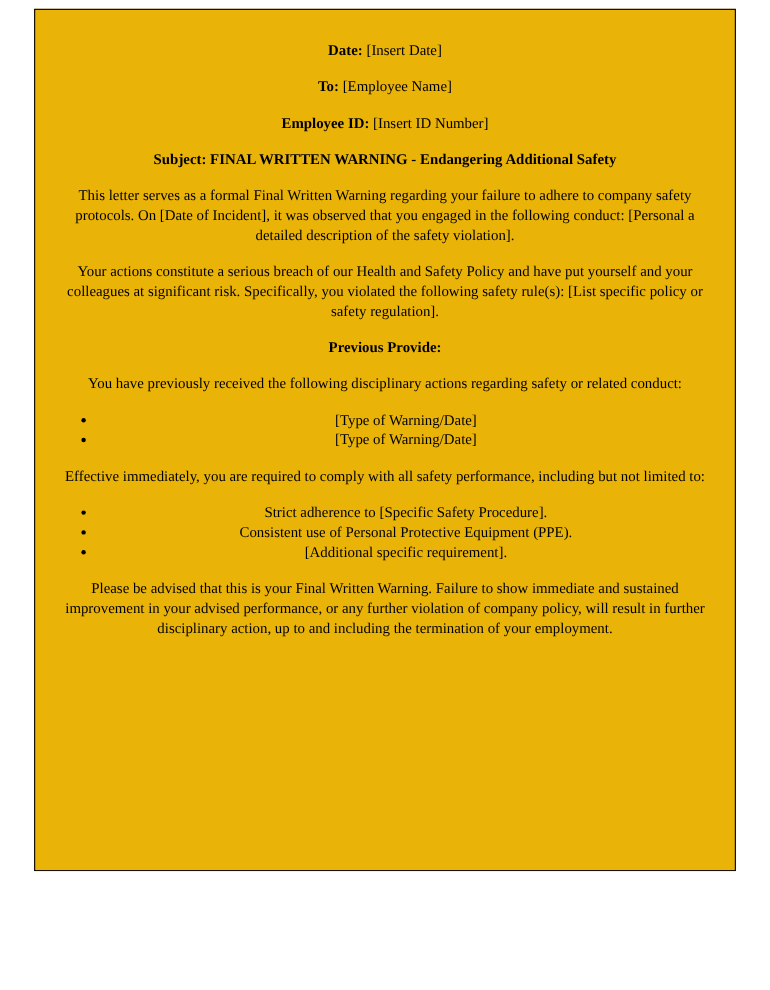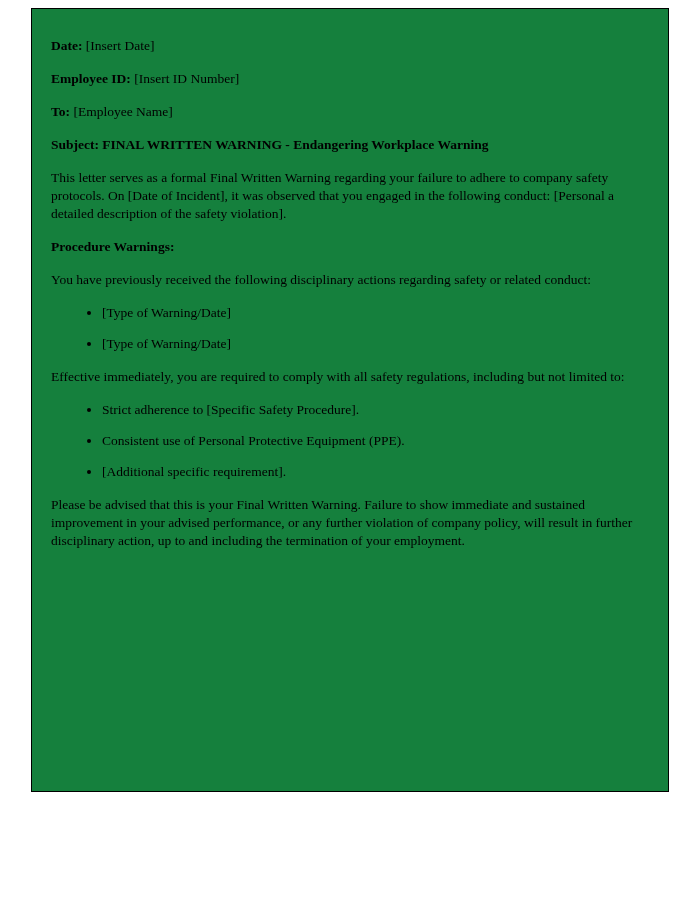--- a/index.html
+++ b/index.html
@@ -7,78 +7,80 @@
     padding: 0;
     background: #ffffff;
     font-family: "Liberation Serif", "DejaVu Serif", serif;
   }
   .page {
     width: 598px;
     margin: 8px auto 0 auto;
     border: 1px solid #000000;
     padding: 28px 19px 10px 19px;
     min-height: 744px;
-    background: #15803d;
+    background: #eab308;
     color: #000000;
     font-size: 13.5px;
     line-height: 18px;
+    text-align: center;
   }
   p {
     margin: 0 0 15px 0;
   }
   .b {
     font-weight: bold;
   }
   ul {
     margin: 0 0 15px 0;
     padding-left: 38px;
   }
   li {
-    margin: 13px;
+    margin: 0;
     line-height: 18px;
   }
 </style>
 </head>
 <body>
 
 <div class="page">
 
   <p>
     <span class="b">Date:</span>
     <span>[Insert Date]</span>
   </p>
 
   <p>
+    <span class="b">To:</span>
+    <span>[Employee Name]</span>
+  </p>
+
+  <p>
     <span class="b">Employee ID:</span>
     <span>[Insert ID Number]</span>
   </p>
 
-  <p>
-    <span class="b">To:</span>
-    <span>[Employee Name]</span>
-  </p>
 
-
-  <p class="b">Subject: FINAL WRITTEN WARNING - Endangering Workplace Warning</p>
+  <p class="b">Subject: FINAL WRITTEN WARNING - Endangering Additional Safety</p>
 
 
   <p>This letter serves as a formal Final Written Warning regarding your failure to adhere to company safety protocols. On [Date of Incident], it was observed that you engaged in the following conduct: [Personal a detailed description of the safety violation].</p>
 
+  <p>Your actions constitute a serious breach of our Health and Safety Policy and have put yourself and your colleagues at significant risk. Specifically, you violated the following safety rule(s): [List specific policy or safety regulation].</p>
 
-  <p class="b">Procedure Warnings:</p>
+  <p class="b">Previous Provide:</p>
 
   <p>You have previously received the following disciplinary actions regarding safety or related conduct:</p>
 
   <ul>
     <li>[Type of Warning/Date]</li>
     <li>[Type of Warning/Date]</li>
   </ul>
 
 
-  <p>Effective immediately, you are required to comply with all safety regulations, including but not limited to:</p>
+  <p>Effective immediately, you are required to comply with all safety performance, including but not limited to:</p>
 
   <ul>
     <li>Strict adherence to [Specific Safety Procedure].</li>
     <li>Consistent use of Personal Protective Equipment (PPE).</li>
     <li>[Additional specific requirement].</li>
   </ul>
 
 
   <p>Please be advised that this is your Final Written Warning. Failure to show immediate and sustained improvement in your advised performance, or any further violation of company policy, will result in further disciplinary action, up to and including the termination of your employment.</p>
 

